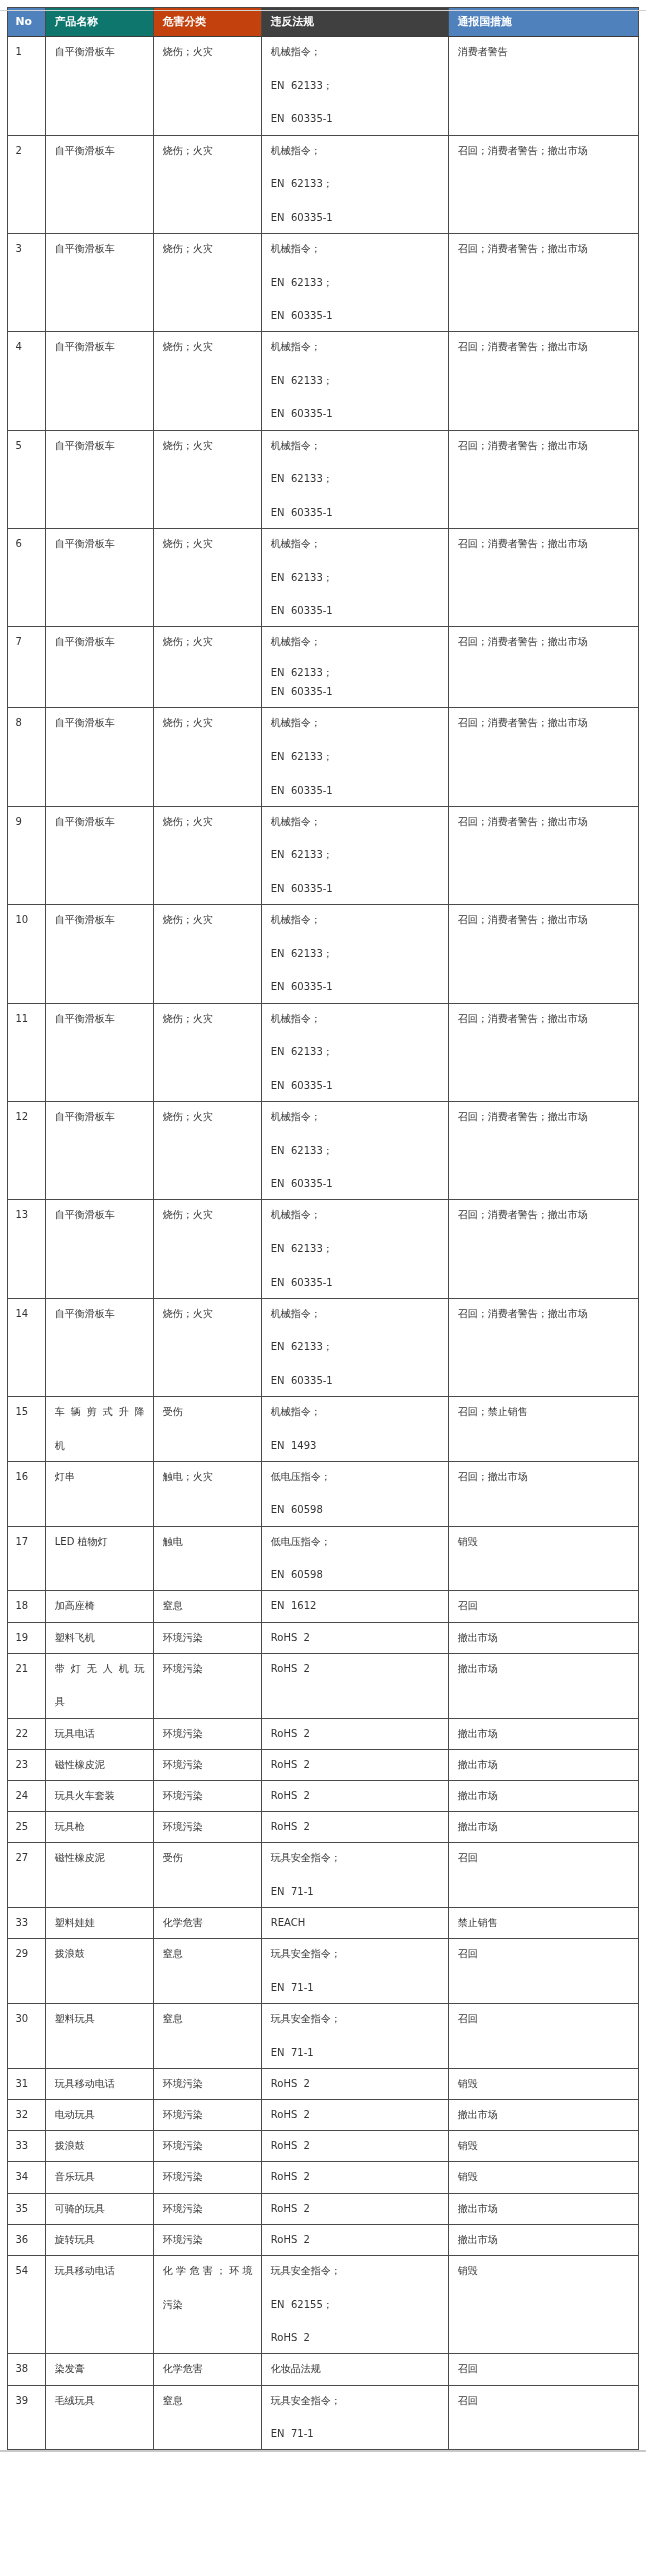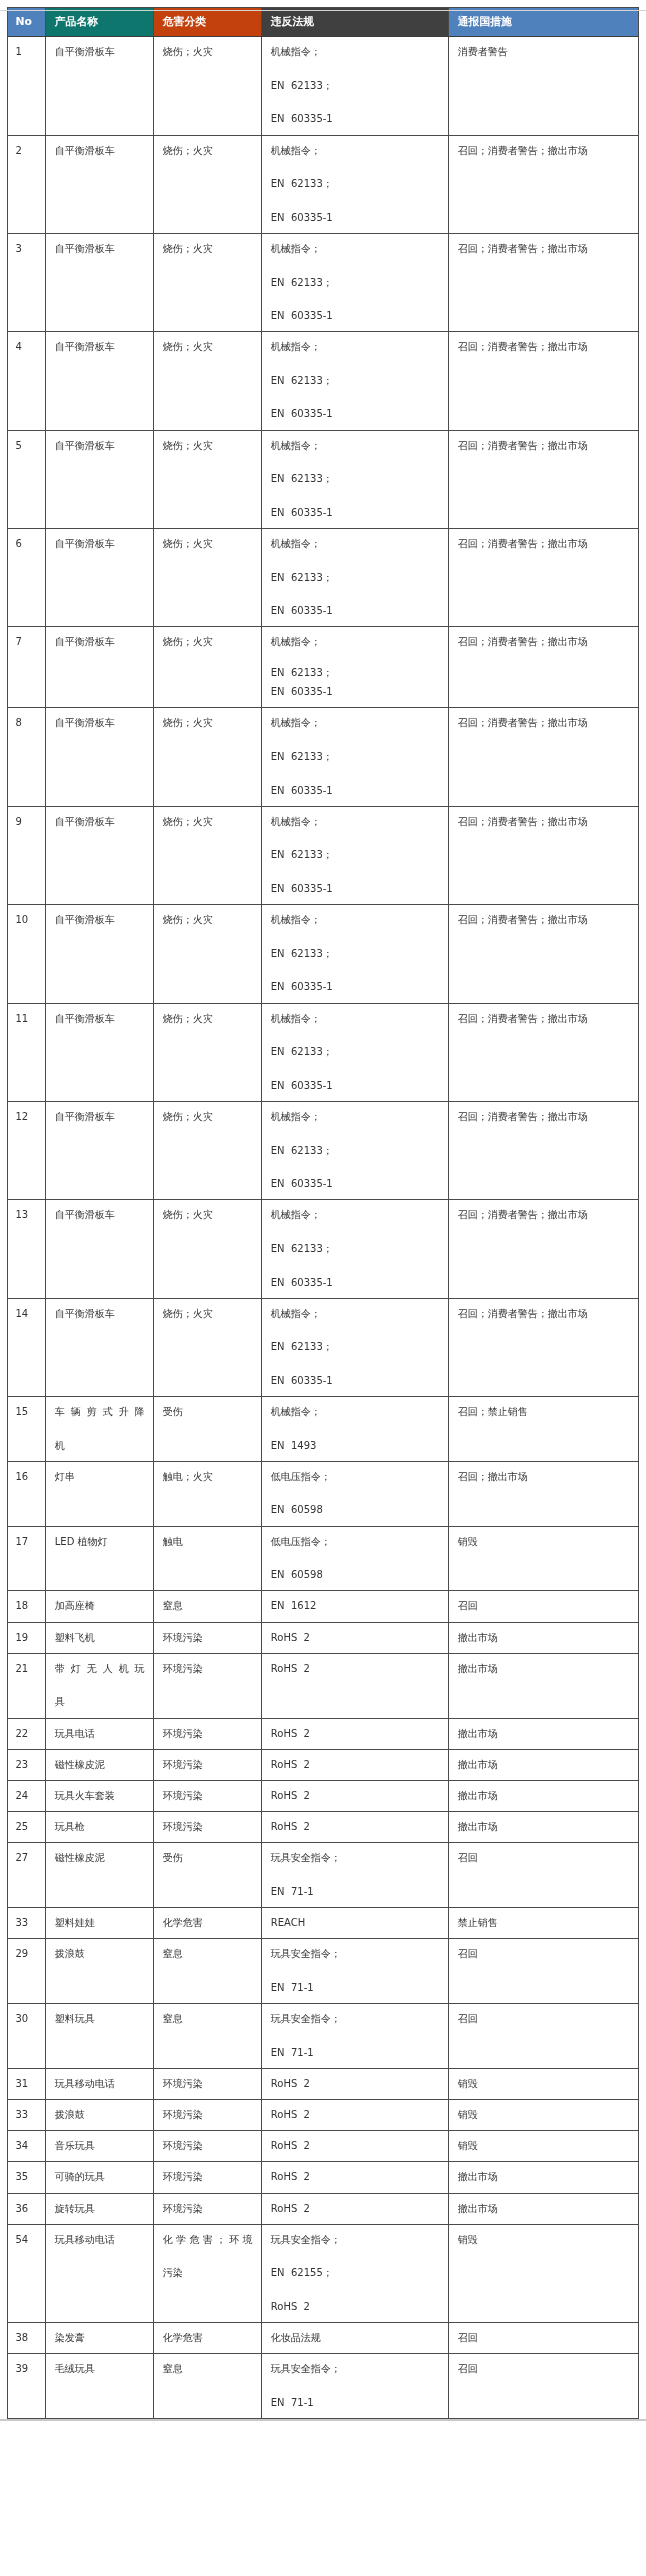--- a/index.html
+++ b/index.html
@@ -614,20 +614,37 @@
           </td>
           <td class="cell-regs">
             <div class="line">RoHS  2</div>
           </td>
           <td class="cell-measures">
             <div class="line">销毁</div>
           </td>
         </tr>
         <tr>
           <td class="cell-no">
+            <div class="line">32</div>
+          </td>
+          <td class="cell-name">
+            <div class="line">电动玩具</div>
+          </td>
+          <td class="cell-hazard">
+            <div class="line">环境污染</div>
+          </td>
+          <td class="cell-regs">
+            <div class="line">RoHS  2</div>
+          </td>
+          <td class="cell-measures">
+            <div class="line">撤出市场</div>
+          </td>
+        </tr>
+        <tr>
+          <td class="cell-no">
             <div class="line">33</div>
           </td>
           <td class="cell-name">
             <div class="line">拨浪鼓</div>
           </td>
           <td class="cell-hazard">
             <div class="line">环境污染</div>
           </td>
           <td class="cell-regs">
             <div class="line">RoHS  2</div>

